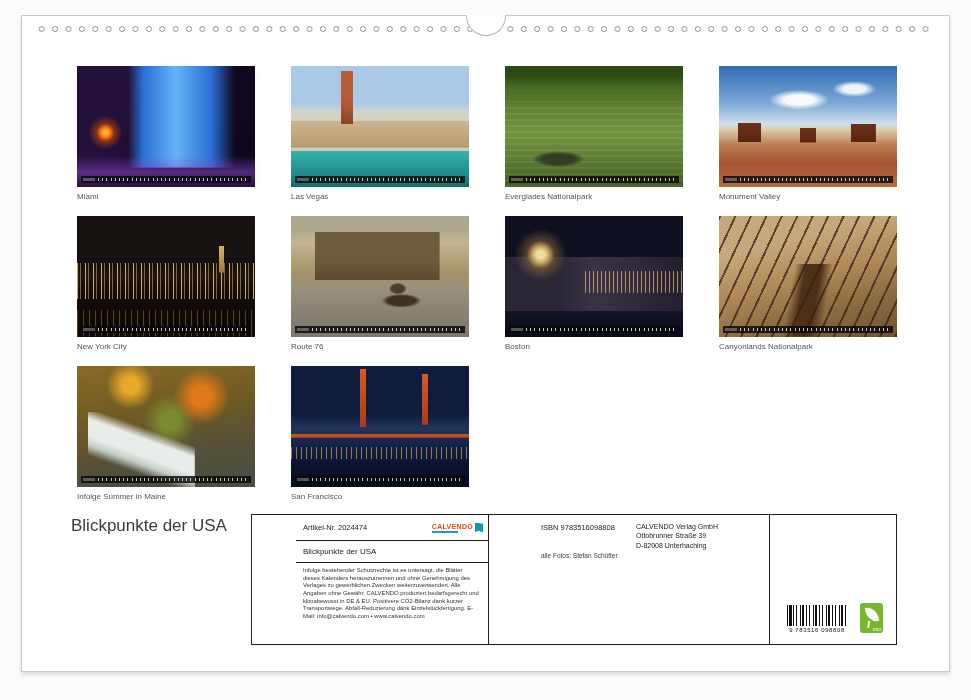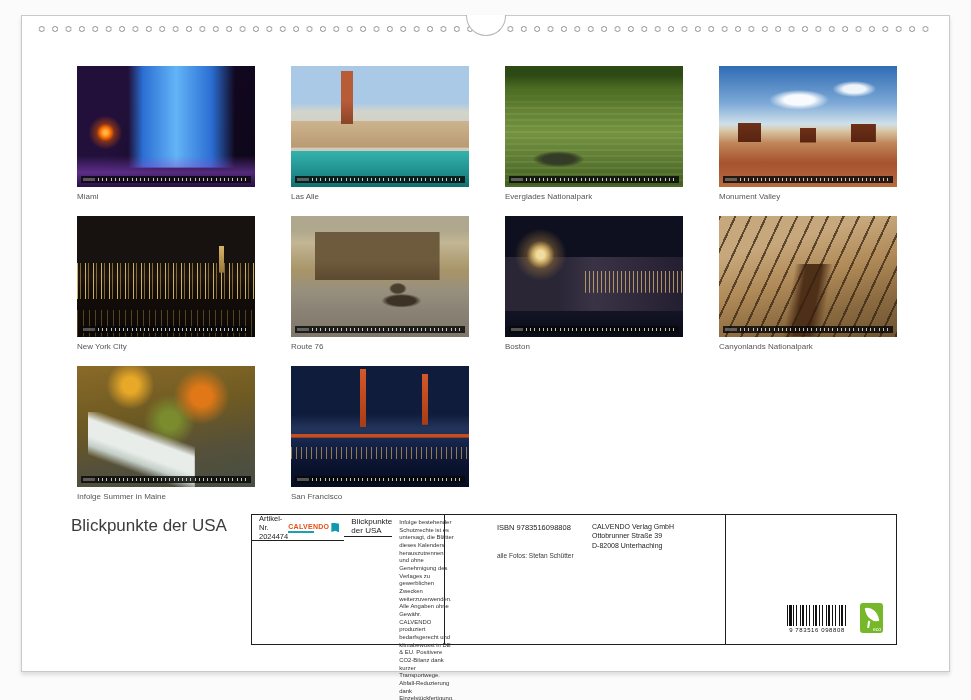--- a/index.html
+++ b/index.html
@@ -103,21 +103,21 @@
     linear-gradient(180deg,#f2f2ec 0,#d8d8ce 100%),
     linear-gradient(35deg,rgba(106,122,104,0) 44%,#6a7a68 47% 50%,rgba(106,122,104,0) 54%),
     repeating-linear-gradient(100deg,rgba(90,70,40,.28) 0 4px,transparent 4px 12px),
     linear-gradient(125deg,#e0d6bc 0 25%,#c4b48e 45%,#9a8860 65%,#7a6a48 85%,#645538 100%);
     background-size:3% 24%,100% 100%,100% 100%,100% 100%;
     background-position:72% 56%,0 0,0 0,0 0;background-repeat:no-repeat;}
 
   
   .main-title{position:absolute;left:49px;top:500px;font-size:17px;color:#3c3c3c;}
   .infobox{position:absolute;left:229px;top:498px;width:646px;height:131px;border:1.5px solid #1f1f1f;display:flex;box-sizing:border-box;background:#fff;}
-  .col1{width:193px;border-right:1.5px solid #1f1f1f;display:flex;flex-direction:row;box-sizing:border-box;}
+  .col1{width:193px;border-right:1.5px solid #1f1f1f;display:flex;flex-direction:column;box-sizing:border-box;margin-left:44px;}
   .rowA{height:26px;border-bottom:1.5px solid #1f1f1f;display:flex;align-items:center;justify-content:space-between;padding:0 5px 0 7px;box-sizing:border-box;}
   .artno{font-size:7.5px;color:#222;}
   .rowB{height:22px;border-bottom:1.5px solid #1f1f1f;display:flex;align-items:center;padding-left:7px;font-size:8px;color:#222;box-sizing:border-box;}
   .rowC{flex:1;padding:4px 7px;font-size:5.9px;line-height:1.3;color:#333;}
   .col2{width:237px;border-right:1.5px solid #1f1f1f;position:relative;box-sizing:border-box;margin-left:44px;}
   .isbn{position:absolute;left:8px;top:8px;font-size:7.5px;color:#222;}
   .credit{position:absolute;left:8px;top:37px;font-size:6.5px;color:#3a3a3a;}
   .addr{position:absolute;left:103px;top:7px;font-size:7px;line-height:1.35;color:#222;}
   .col3{flex:1;position:relative;}
   .barwrap{position:absolute;right:13px;bottom:11px;display:flex;align-items:flex-end;gap:13px;}
@@ -150,21 +150,21 @@
       <figure>
         <div class="photo t-miami">
             <div class="strip"></div>
           </div>
         <figcaption class="caption">Miami</figcaption>
       </figure>
       <figure>
         <div class="photo t-lasvegas">
             <div class="strip"></div>
           </div>
-        <figcaption class="caption">Las Alle</figcaption>
+        <figcaption class="caption">Las Vegas</figcaption>
       </figure>
       <figure>
         <div class="photo t-everglades">
             <div class="strip"></div>
           </div>
         <figcaption class="caption">Everglades Nationalpark</figcaption>
       </figure>
 
       <figure>
         <div class="photo t-monument">

